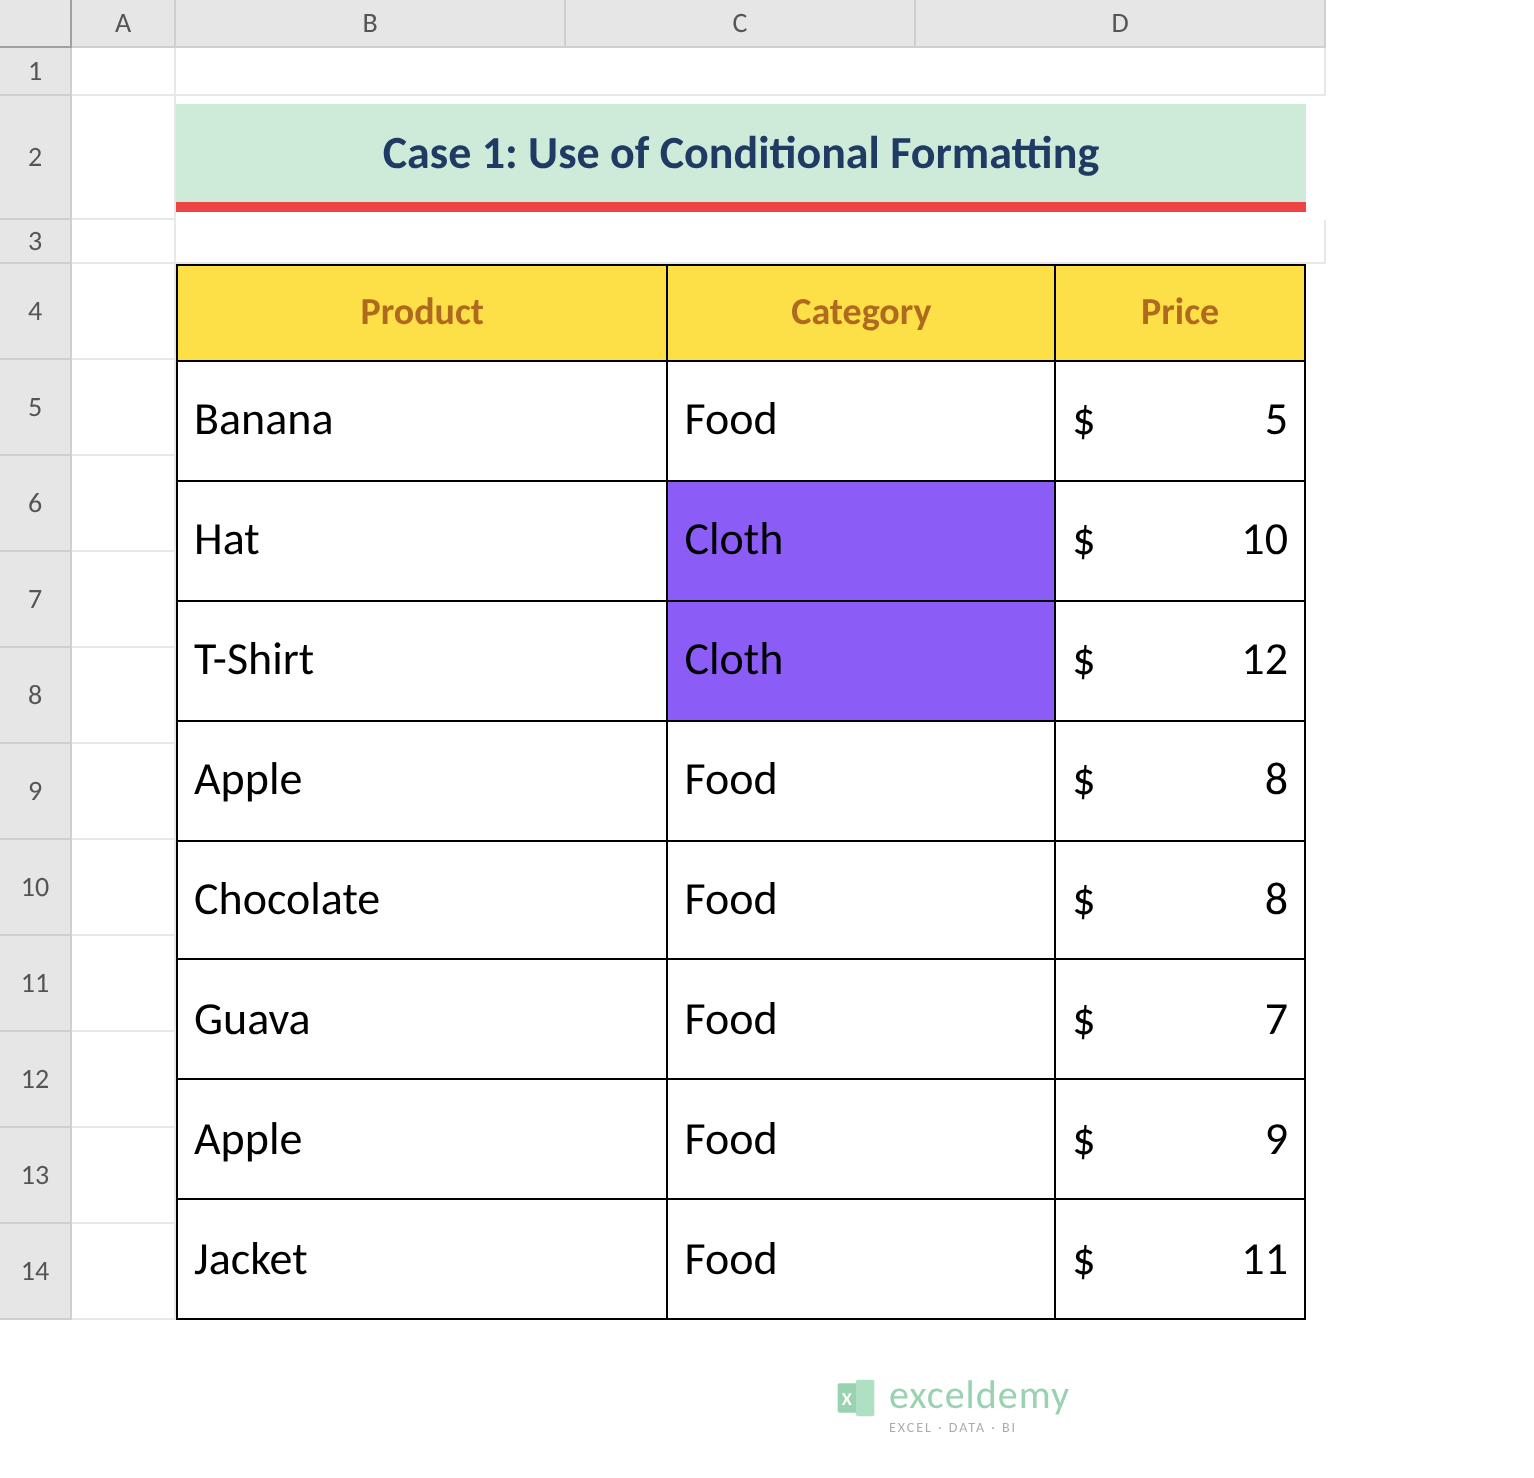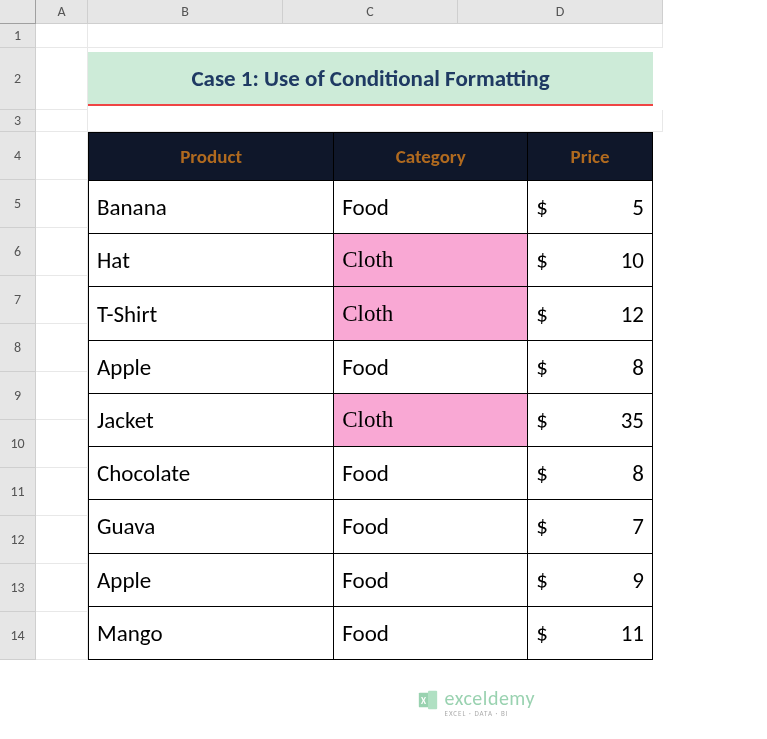--- a/index.html
+++ b/index.html
@@ -35,21 +35,21 @@
     border-right: 1px solid #e8e8e8;
     border-bottom: 1px solid #e8e8e8;
     background: #fff;
     position: relative;
   }
   
   .title-banner {
     grid-column: 3 / span 3;
     grid-row: 3;
     background: #cdebd8;
-    border-bottom: 2px solid #ef4444;
+    border-bottom: 5px solid #ef4444;
     display: flex;
     align-items: center;
     justify-content: center;
     font-size: 23px;
     font-weight: bold;
     color: #1f3a63;
     margin: 4px 10px 4px 0;
   }
   
   .tbl {
@@ -63,42 +63,41 @@
     height: 100%;
   }
   th, td {
     border: 1px solid #000;
     padding: 0 8px;
     height: 48px;
     font-size: 23px;
     text-align: left;
   }
   th {
-    background: #0f172a;
+    background: #fde047;
     color: #b06a1f;
     font-weight: bold;
     text-align: center;
     font-size: 19px;
   }
   td.price {
     position: relative;
   }
   td.price .cur {
     position: absolute;
     left: 8px;
     top: 50%;
     transform: translateY(-50%);
   }
   td.price .val {
     display: block;
     text-align: right;
   }
   td.hl {
-    background: #f9a8d4;
-    font-family: Liberation Serif, serif;
+    background: #8b5cf6;
   }
   
   .rhdr { justify-content: center; }
   
   .wm {
     position: absolute;
     right: 232px;
     bottom: 22px;
     display: flex;
     align-items: center;
@@ -194,53 +193,45 @@
           </tr>
           <tr>
             <td>Apple</td>
             <td>Food</td>
             <td class="price">
               <span class="cur">$</span>
               <span class="val">8</span>
             </td>
           </tr>
           <tr>
+            <td>Chocolate</td>
+            <td>Food</td>
+            <td class="price">
+              <span class="cur">$</span>
+              <span class="val">8</span>
+            </td>
+          </tr>
+          <tr>
+            <td>Guava</td>
+            <td>Food</td>
+            <td class="price">
+              <span class="cur">$</span>
+              <span class="val">7</span>
+            </td>
+          </tr>
+          <tr>
+            <td>Apple</td>
+            <td>Food</td>
+            <td class="price">
+              <span class="cur">$</span>
+              <span class="val">9</span>
+            </td>
+          </tr>
+          <tr>
             <td>Jacket</td>
-            <td class="hl">Cloth</td>
-            <td class="price">
-              <span class="cur">$</span>
-              <span class="val">35</span>
-            </td>
-          </tr>
-          <tr>
-            <td>Chocolate</td>
-            <td>Food</td>
-            <td class="price">
-              <span class="cur">$</span>
-              <span class="val">8</span>
-            </td>
-          </tr>
-          <tr>
-            <td>Guava</td>
-            <td>Food</td>
-            <td class="price">
-              <span class="cur">$</span>
-              <span class="val">7</span>
-            </td>
-          </tr>
-          <tr>
-            <td>Apple</td>
-            <td>Food</td>
-            <td class="price">
-              <span class="cur">$</span>
-              <span class="val">9</span>
-            </td>
-          </tr>
-          <tr>
-            <td>Mango</td>
             <td>Food</td>
             <td class="price">
               <span class="cur">$</span>
               <span class="val">11</span>
             </td>
           </tr>
         </tbody>
     </table>
   </div>
 </div>

